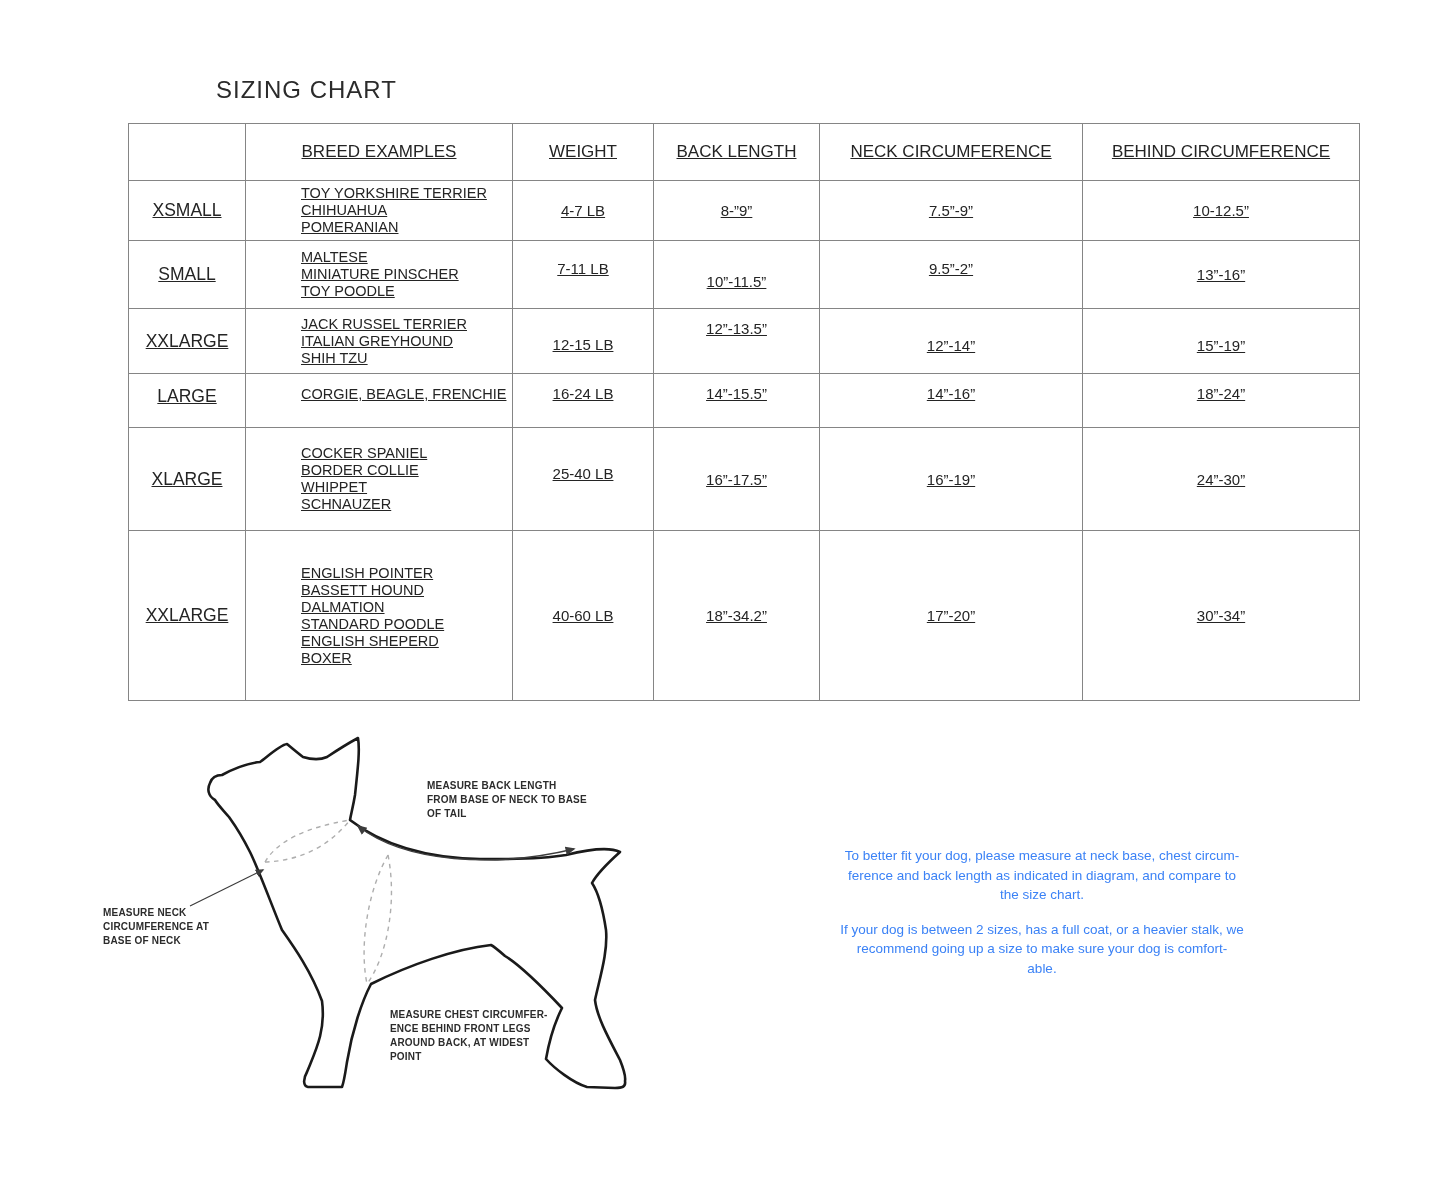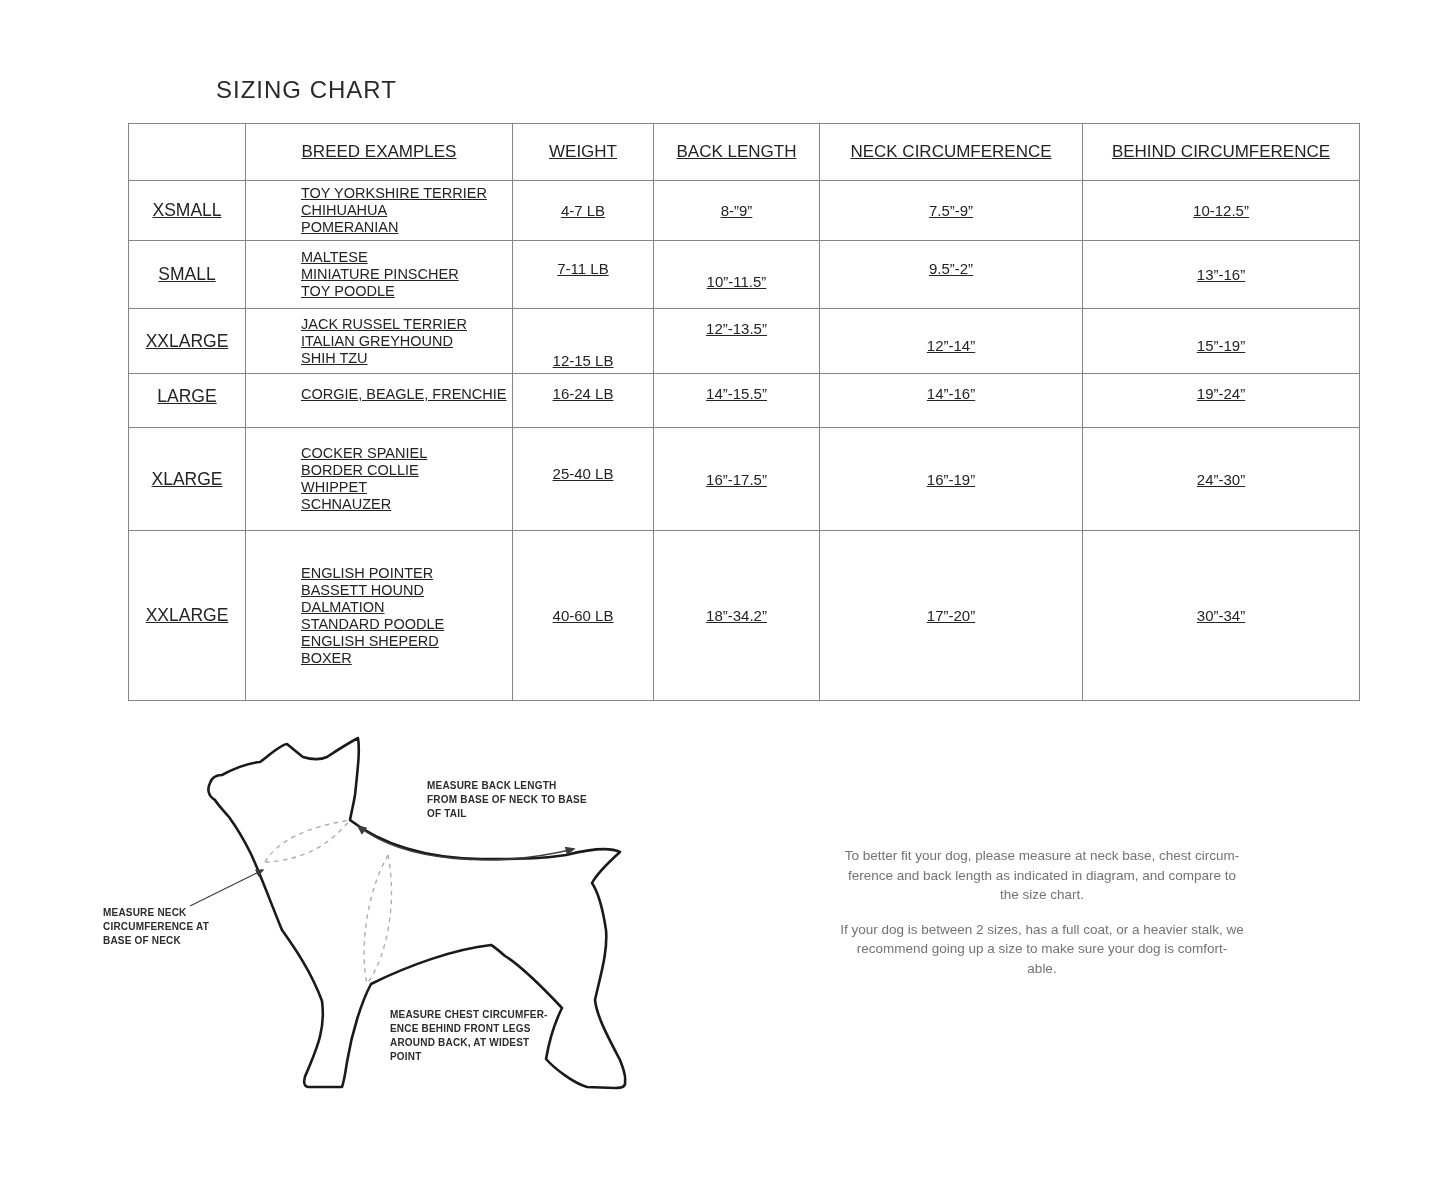--- a/index.html
+++ b/index.html
@@ -19,32 +19,32 @@
   .c-size{width:117px;} .c-breeds{width:267px;} .c-weight{width:141px;}
   .c-back{width:166px;} .c-neck{width:263px;} .c-chest{width:277px;}
   tr.r-header{height:57px;} tr.r-xs{height:60px;} tr.r-s{height:68px;}
   tr.r-m{height:65px;} tr.r-l{height:54px;} tr.r-xl{height:103px;} tr.r-xxl{height:170px;}
   .hdr{font-size:17px;text-align:center;color:#242424;}
   .size-lbl{font-size:17.5px;text-align:center;color:#242424;}
   td.size-bottom{vertical-align:bottom;}
   td.size-bottom .size-lbl{padding-bottom:8px;}
   .breeds{font-size:14.5px;line-height:17px;padding-left:54px;white-space:pre-line;color:#242424;}
   .val{font-size:15px;text-align:center;color:#242424;position:relative;}
-  .u6{top:-6px;} .u7{top:-7px;} .u13{top:-13px;} .d3{top:19px;} .d4{top:4px;} .d7{top:7px;}
+  .u6{top:-6px;} .u7{top:-7px;} .u13{top:-13px;} .d3{top:3px;} .d4{top:4px;} .d7{top:7px;}
   .diagram{position:absolute;left:95px;top:715px;width:570px;height:440px;}
   .diag-label{
     position:absolute;font-size:10px;font-weight:700;line-height:14px;letter-spacing:0.2px;
     white-space:pre-line;color:#2c2c2c;
   }
   #lbl-back{left:427px;top:779px;width:180px;}
   #lbl-neck{left:103px;top:906px;width:130px;}
   #lbl-chest{left:373px;top:1008px;width:175px;margin-left:17px;}
   .notes{
     position:absolute;left:812px;top:846px;width:460px;text-align:center;
-    font-size:13.5px;line-height:19.5px;color:#737373;
+    font-size:13.5px;line-height:19.5px;color:#3b82f6;
   }
   .notes p{margin:0;white-space:pre-line;}
   .notes p + p{margin-top:15px;}
 </style>
 </head>
 <body>
 
 <div class="page-title">SIZING CHART</div>
 
 <table class="sizing">
@@ -153,21 +153,21 @@
     <td>
           <div class="val u7">16-24 LB</div>
         </td>
     <td>
           <div class="val u7">14”-15.5”</div>
         </td>
     <td>
           <div class="val u7">14”-16”</div>
         </td>
     <td>
-          <div class="val u7">19”-24”</div>
+          <div class="val u7">18”-24”</div>
         </td>
   </tr>
   <tr class="r-xl">
     <td>
           <div class="size-lbl">XLARGE</div>
         </td>
     <td>
           <div class="breeds">COCKER SPANIEL
 BORDER COLLIE
 WHIPPET

